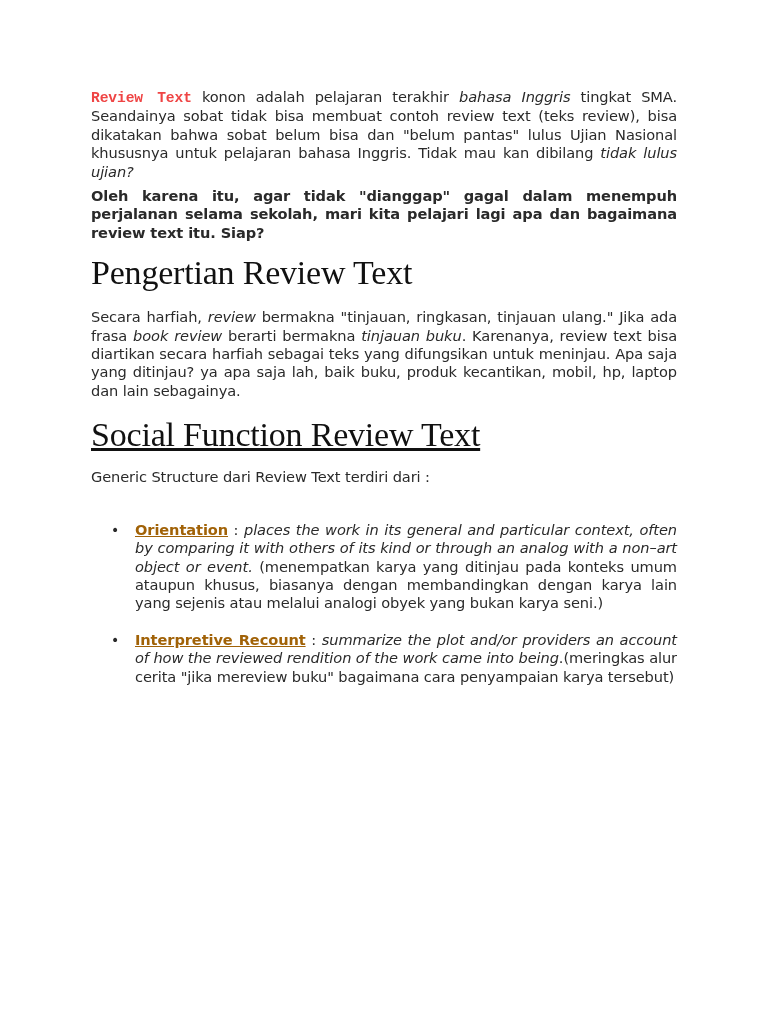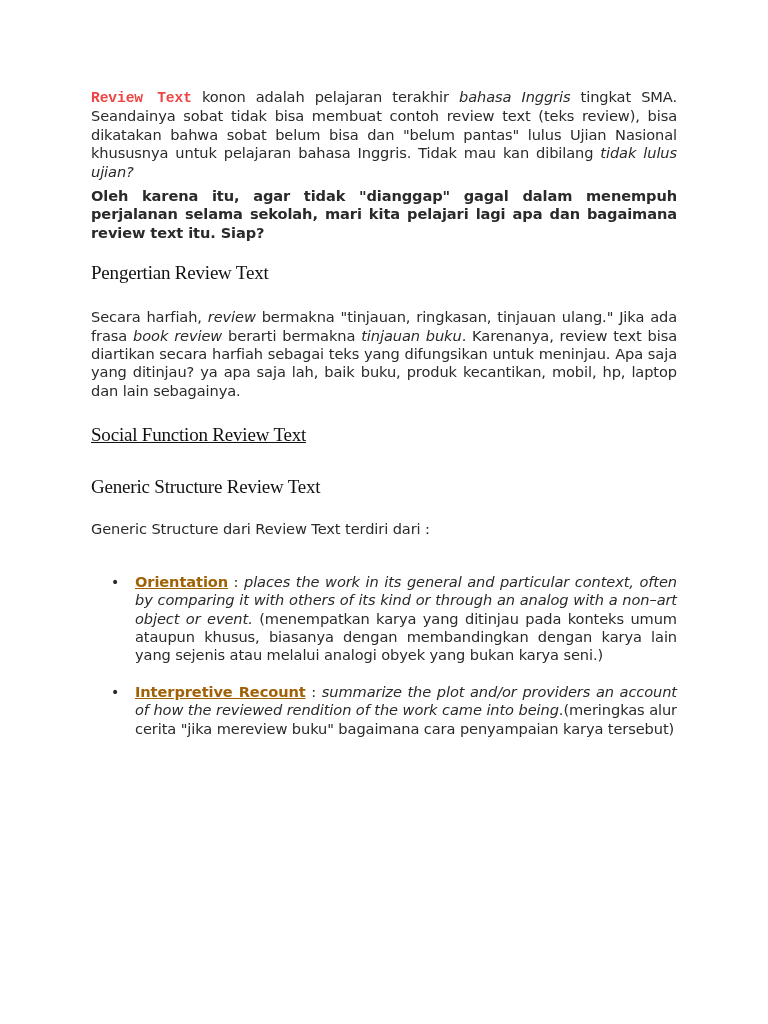--- a/index.html
+++ b/index.html
@@ -1,20 +1,20 @@
 <!DOCTYPE html>
 <html><head>
 <meta charset="utf-8">
 <style>
   html, body { margin: 0; padding: 0; background: #ffffff; }
   body { width: 768px; height: 1024px; overflow: hidden; position: relative; }
   .page { position: absolute; left: 91px; top: 88px; width: 586px; color: #2a2a2a; }
   .p { font-family: "DejaVu Sans", sans-serif; font-size: 14.6px; line-height: 18.4px; text-align: justify; margin: 0; letter-spacing: -0.1px; }
   .p b { color: #ef4444; font-family: Liberation Mono, monospace; }
-  .h { font-family: "Liberation Serif", serif; font-size: 19px; font-weight: normal; color: #111; margin: 0; line-height: 34px; letter-spacing: -0.2px; }
+  .h { font-family: "Liberation Serif", serif; font-size: 34px; font-weight: normal; color: #111; margin: 0; line-height: 34px; letter-spacing: -0.2px; }
   ul { margin: 0; padding: 0; list-style: none; }
   li { position: relative; padding-left: 44px; }
   li .bullet { position: absolute; left: 20px; top: 0; font-family: "DejaVu Sans", sans-serif; font-size: 14px; line-height: 18.4px; }
   .term { font-weight: bold; text-decoration: underline; color: #a16207; }
   i { font-style: italic; margin-top: 42px; }
 </style>
 </head>
 <body>
 
 <div class="page">
@@ -23,21 +23,20 @@
 
   <p class="p" style="margin-top:6px;font-weight:bold;">Oleh karena itu, agar tidak "dianggap" gagal dalam menempuh perjalanan selama sekolah, mari kita pelajari lagi apa dan bagaimana review text itu. Siap?</p>
 
   <h2 class="h" style="margin-top:14px;">Pengertian Review Text</h2>
 
   <p class="p" style="margin-top:18px;"><span>Secara harfiah, </span><i>review</i><span> bermakna "tinjauan, ringkasan, tinjauan ulang." Jika ada frasa </span><i>book review</i><span> berarti bermakna </span><i>tinjauan buku</i><span>. Karenanya, review text bisa diartikan secara harfiah sebagai teks yang difungsikan untuk meninjau. Apa saja yang ditinjau? ya apa saja lah, baik buku, produk kecantikan, mobil, hp, laptop dan lain sebagainya.</span></p>
 
   <h2 class="h" style="margin-top:18px;text-decoration:underline;">Social Function Review Text</h2>
 
 
-  <h2 class="h" style="margin-top:18px;">Generic Structure Review Text</h2>
 
   <p class="p" style="margin-top:16px;">Generic Structure dari Review Text terdiri dari :</p>
 
   <ul style="margin-top:34px;">
     <li>
       <span class="bullet">•</span>
       <p class="p"><span class="term">Orientation</span><span> : </span><i>places the work in its general and particular context, often by comparing it with others of its kind or through an analog with a non–art object or event.</i><span> (menempatkan karya yang ditinjau pada konteks umum ataupun khusus, biasanya dengan membandingkan dengan karya lain yang sejenis atau melalui analogi obyek yang bukan karya seni.)</span></p>
     </li>
     <li style="margin-top:18px;">
       <span class="bullet">•</span>

